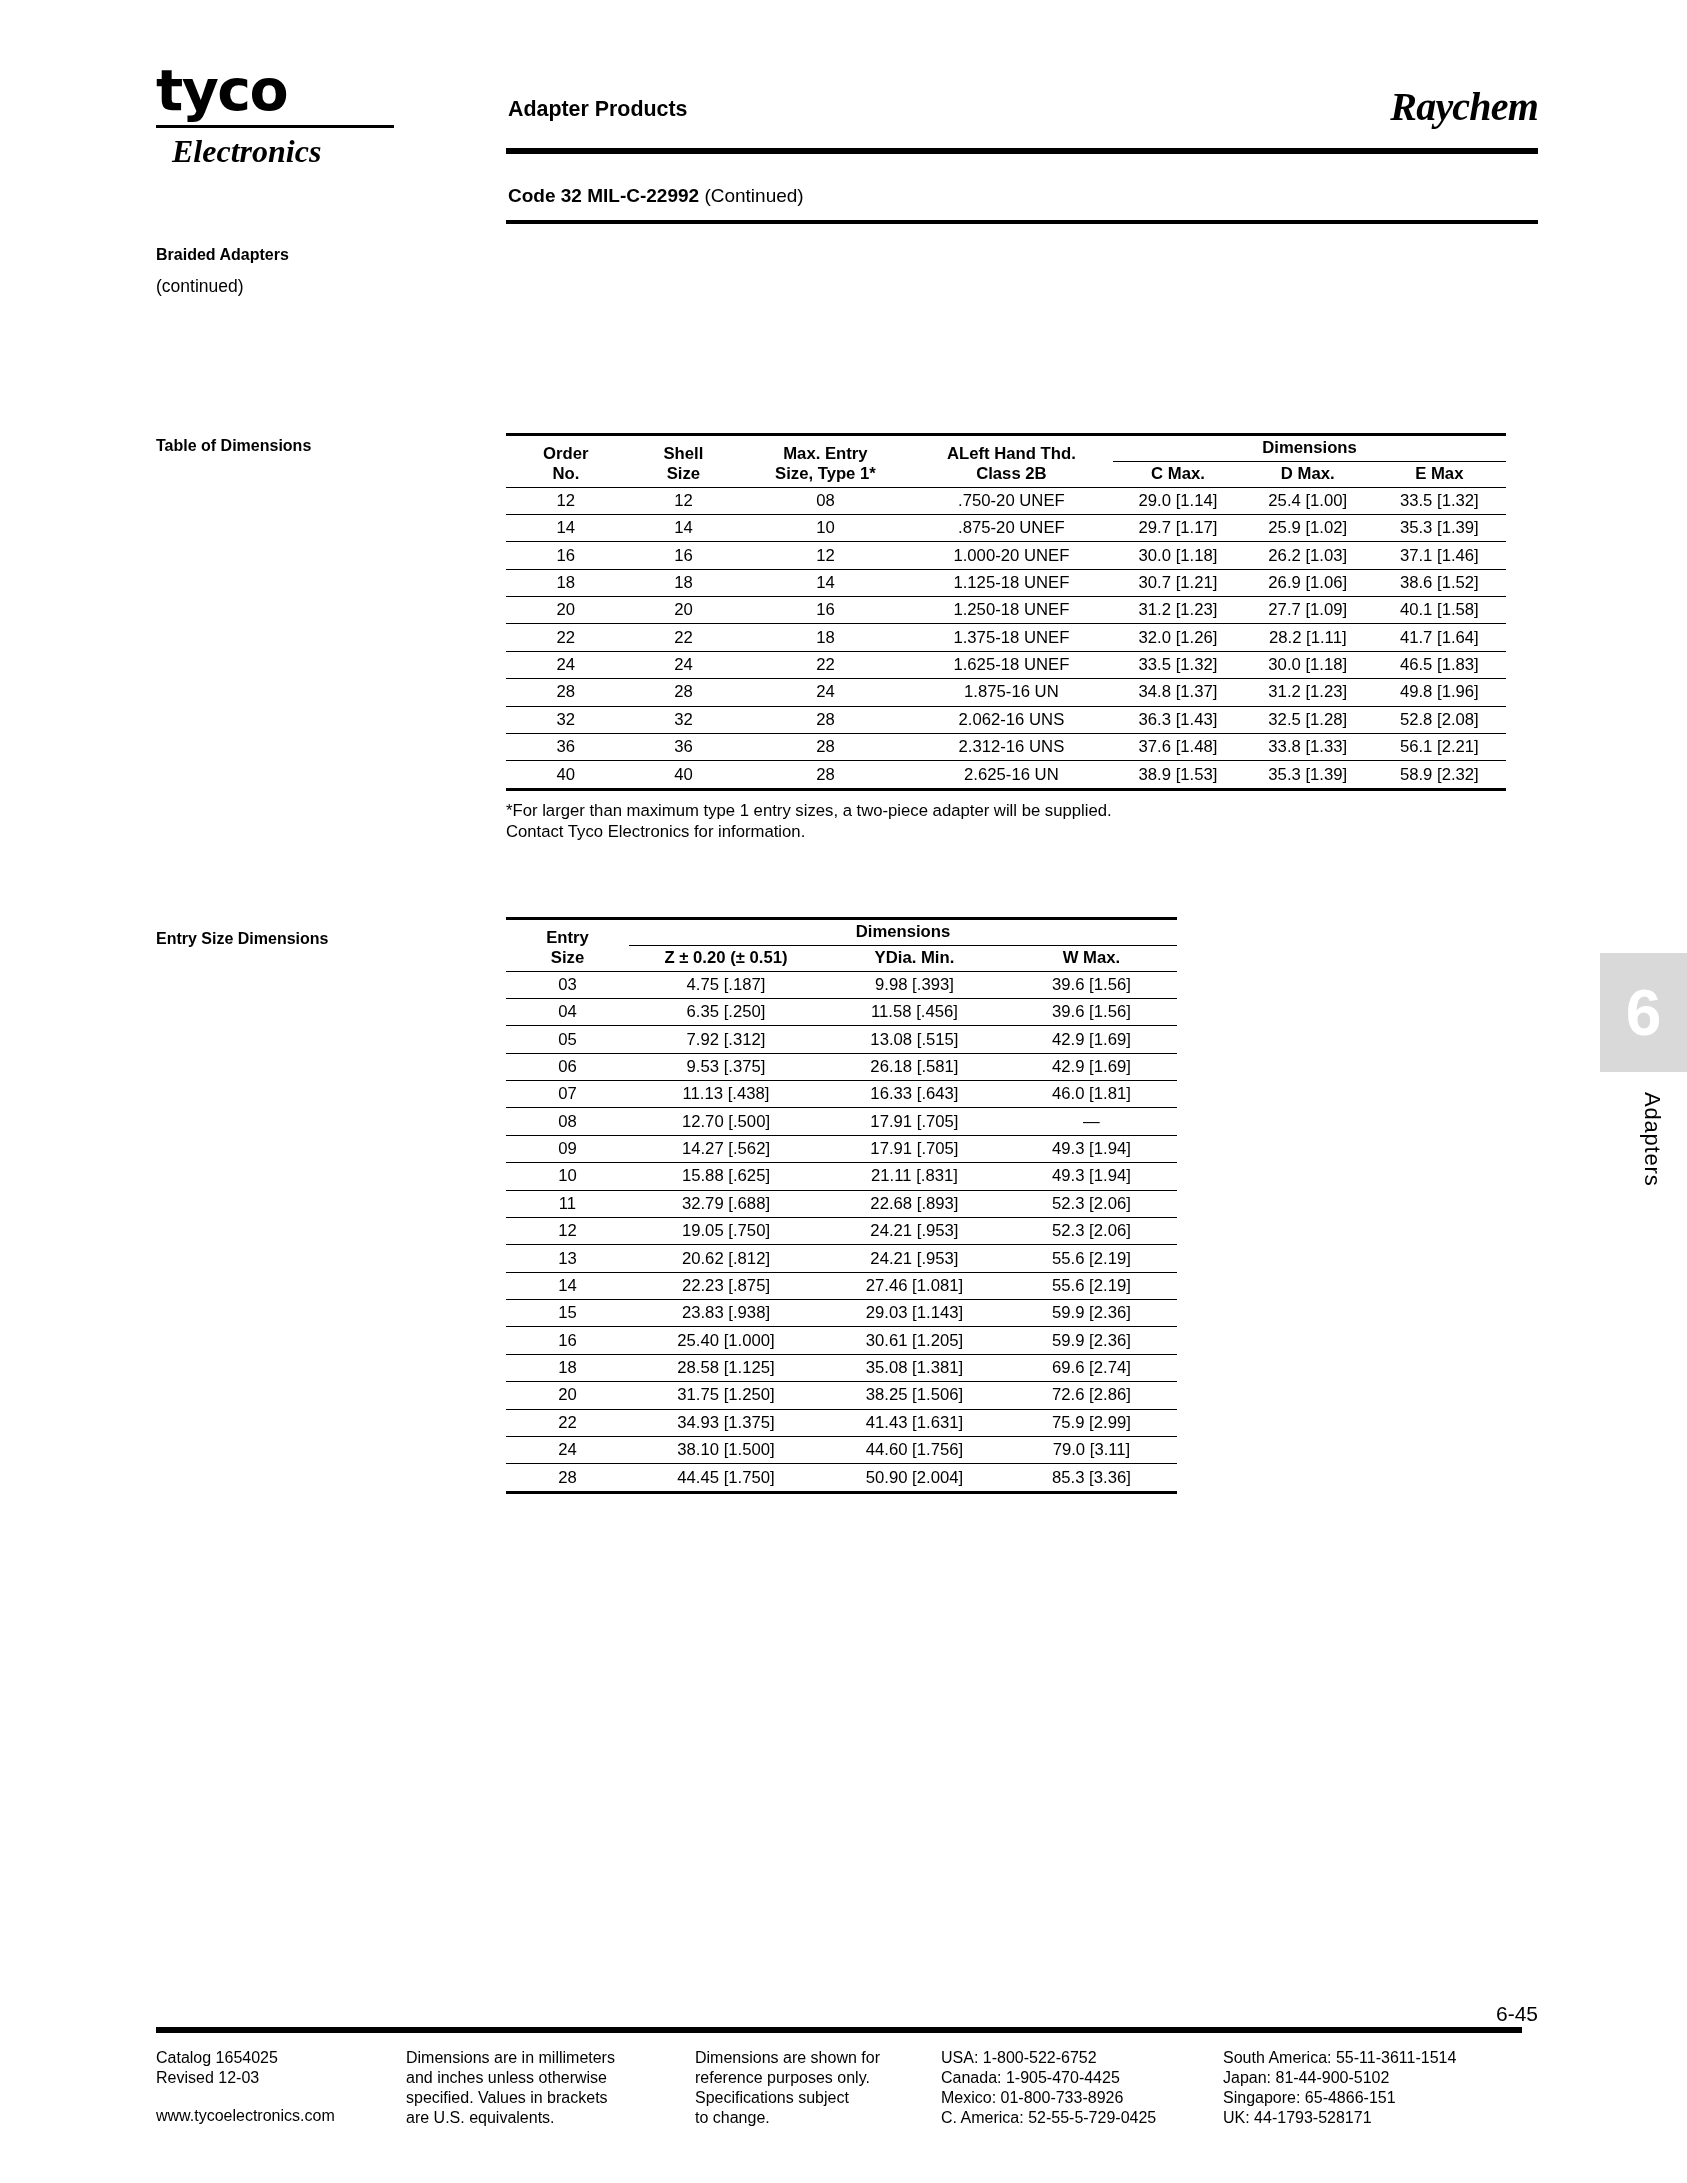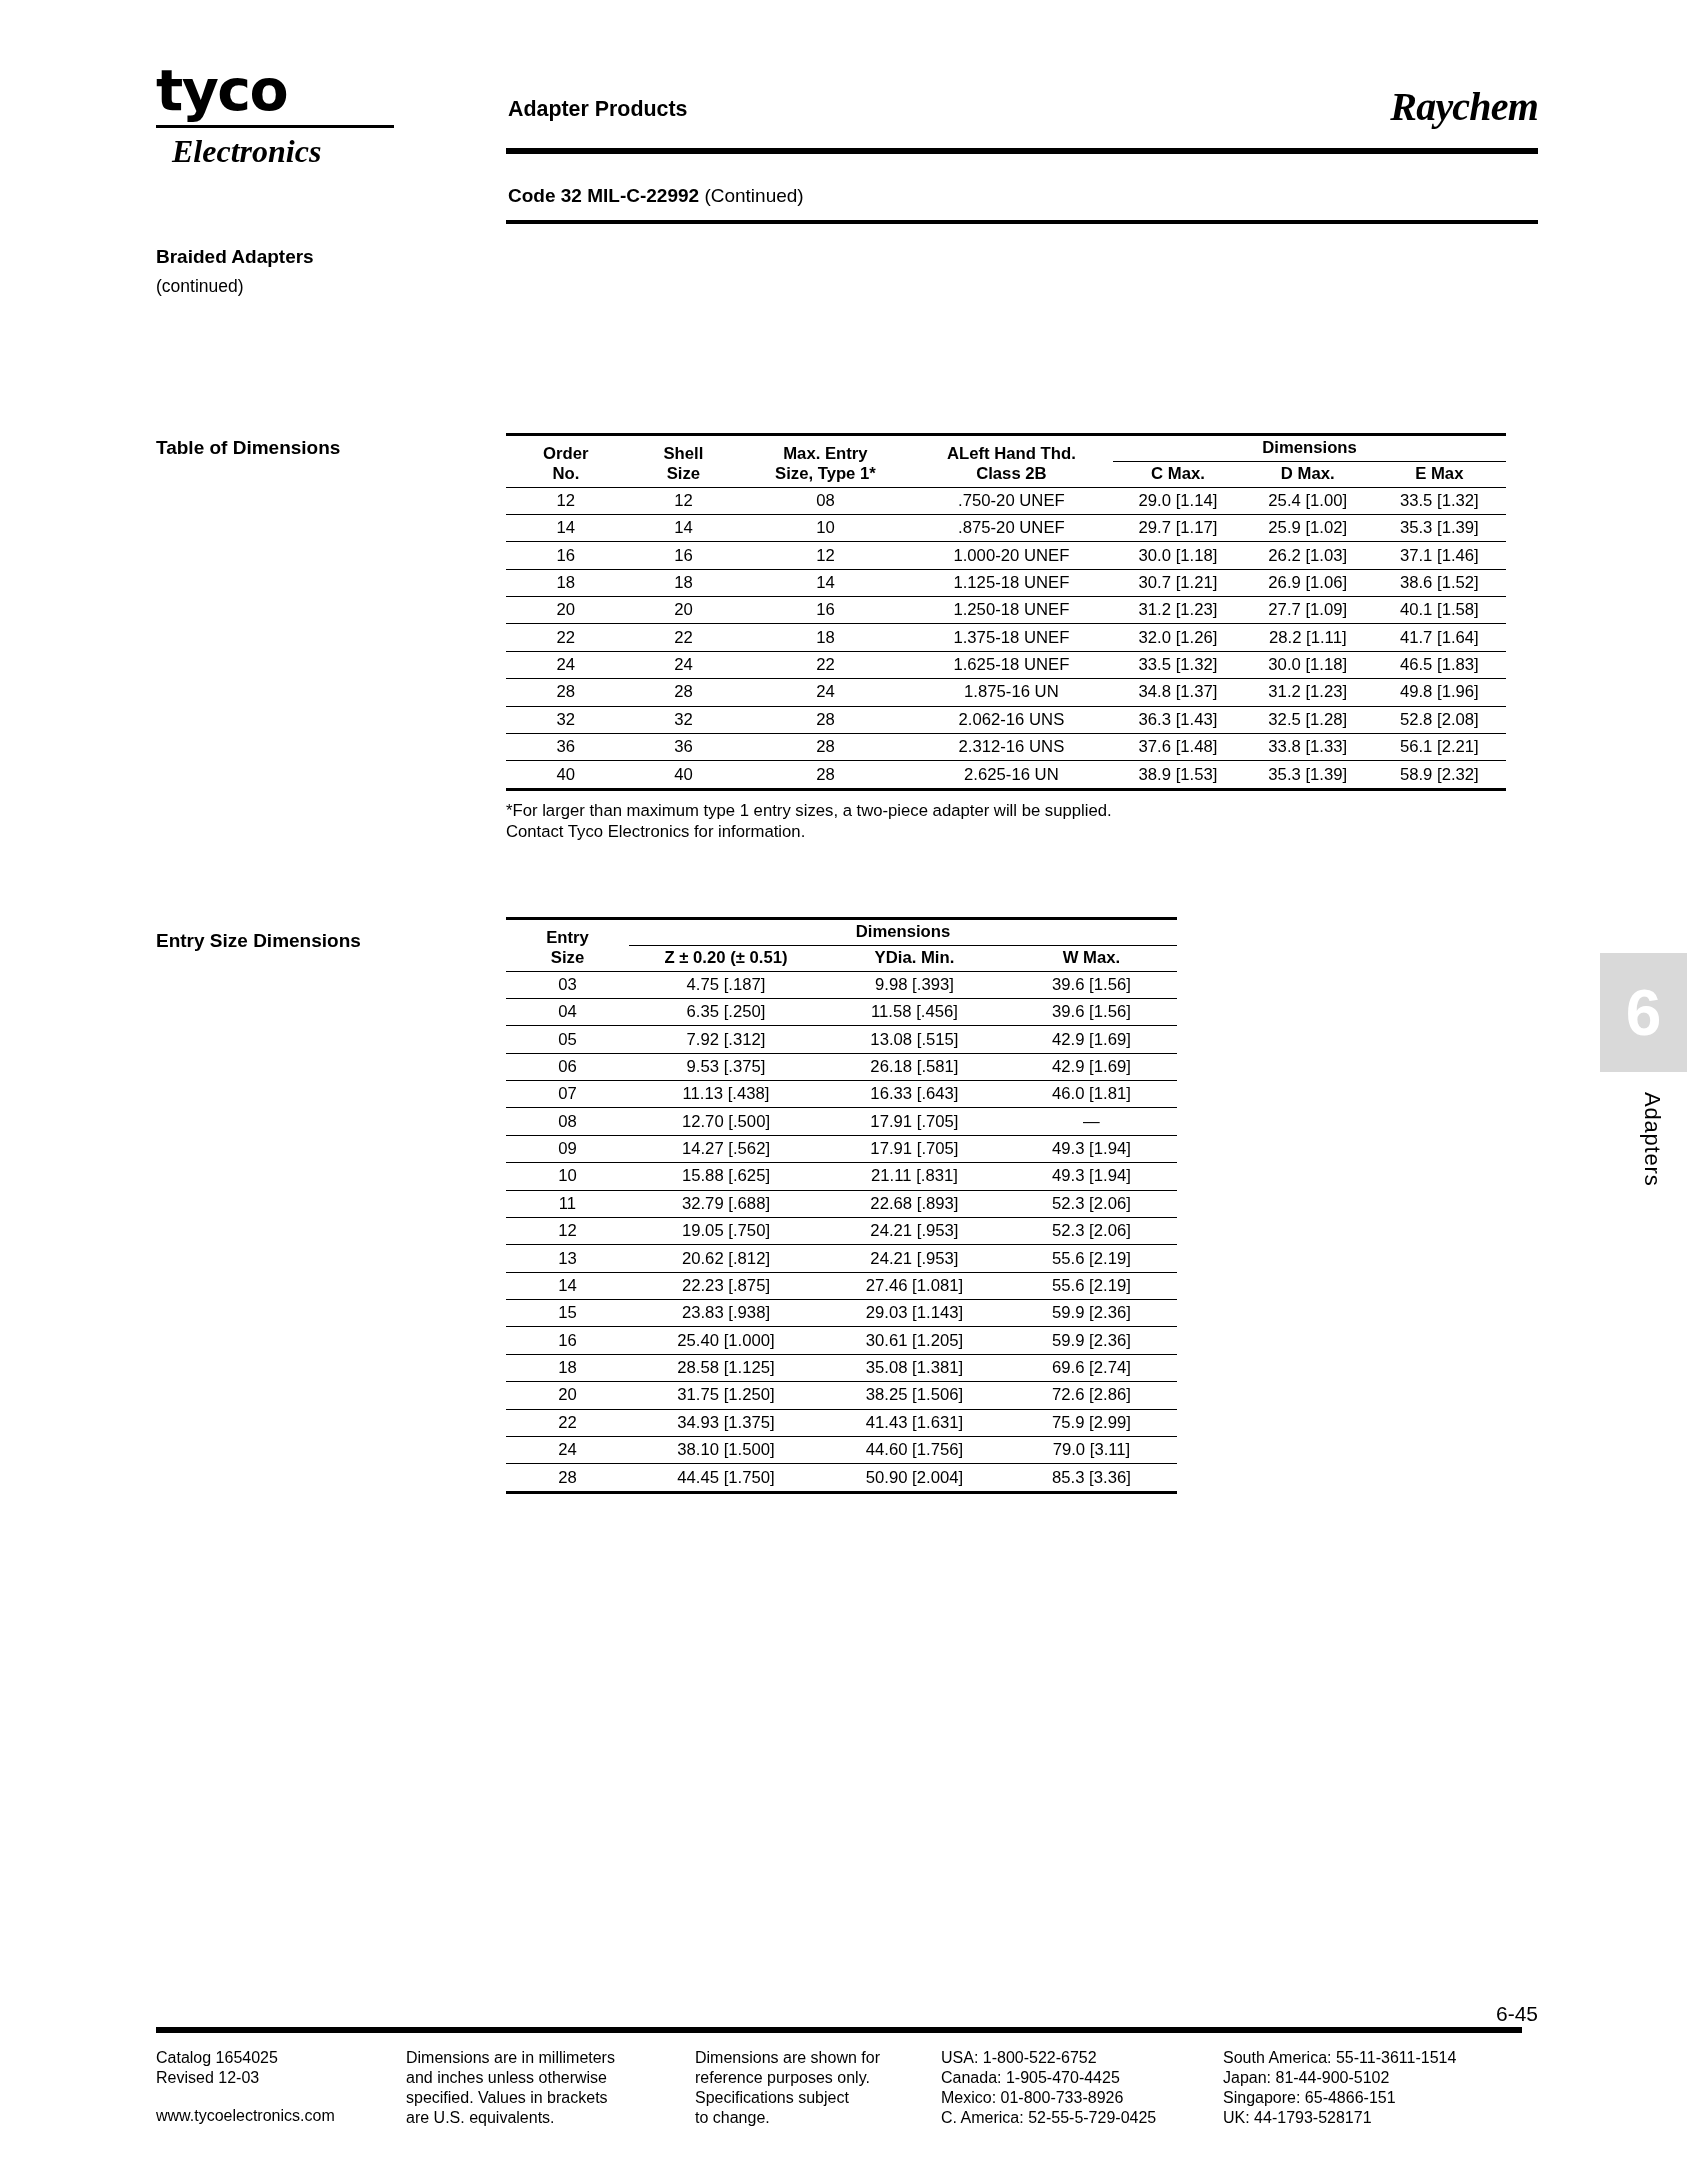--- a/index.html
+++ b/index.html
@@ -88,21 +88,21 @@
     top: 220px;
     width: 1032px;
     height: 4px;
     background: #000;
   }
 
   
   .side-label {
     position: absolute;
     left: 156px;
-    font-size: 19px;
+    font-size: 16px;
     font-weight: bold;
   }
   .side-sub {
     position: absolute;
     left: 156px;
     font-size: 17.5px;
   }
 
   
   table {

